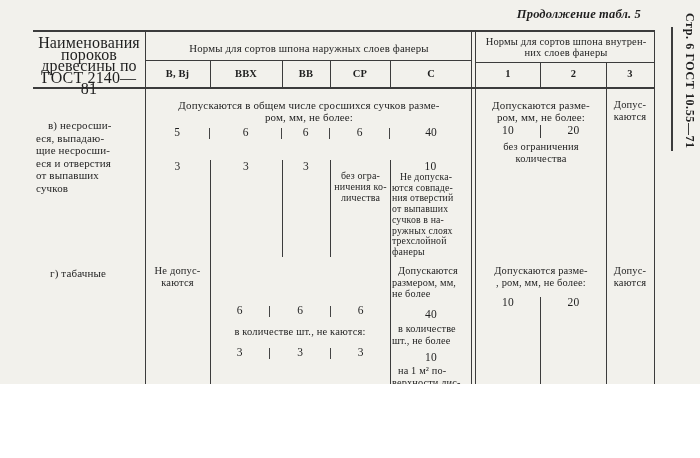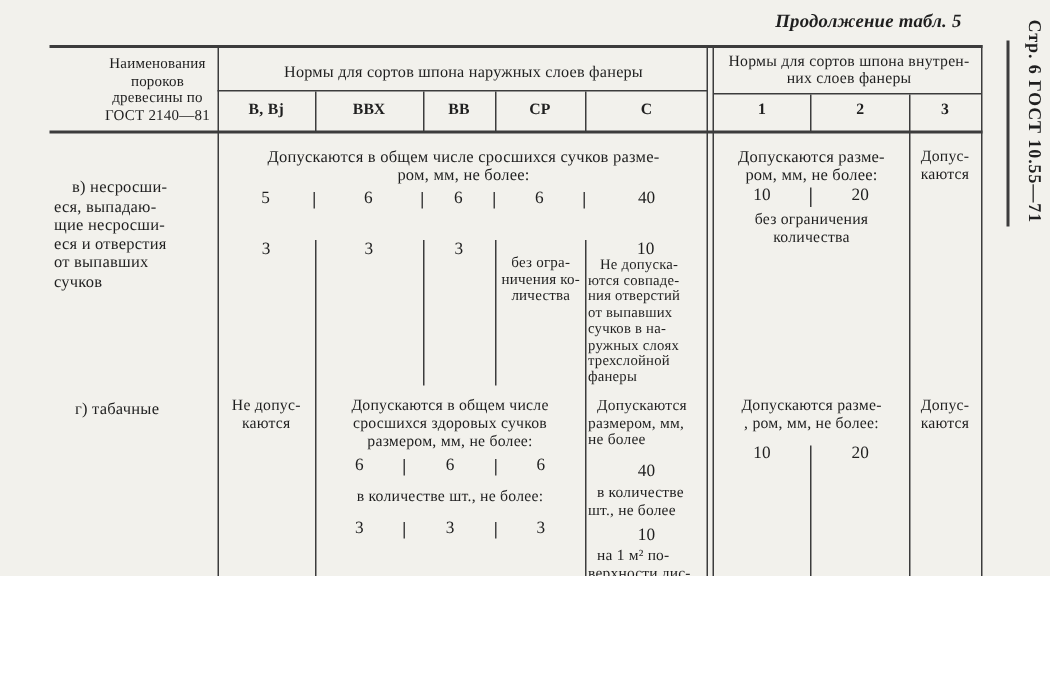--- a/index.html
+++ b/index.html
@@ -47,21 +47,21 @@
   <div class="ln" style="left:330px;top:160px;width:1px;height:97px;"></div>
   <div class="ln" style="left:390px;top:160px;width:1px;height:273px;"></div>
   <div class="ln" style="left:471px;top:30px;width:1px;height:403px;"></div>
   <div class="ln" style="left:475px;top:30px;width:1px;height:403px;"></div>
   <div class="ln" style="left:540px;top:63px;width:1px;height:25px;"></div>
   <div class="ln" style="left:540px;top:297px;width:1px;height:136px;"></div>
   <div class="ln" style="left:606px;top:63px;width:1px;height:370px;"></div>
   <div class="ln" style="left:654px;top:30px;width:1px;height:403px;"></div>
   <div class="ln" style="left:540px;top:125px;width:1px;height:13px;"></div>
 
-  <div class="t c" style="left:52px;top:37px;width:106px;font-size:10px;line-height:11.5px;">Наименования
+  <div class="t c" style="left:36px;top:37px;width:106px;font-size:16px;line-height:11.5px;">Наименования
 пороков
 древесины по
 ГОСТ 2140—81</div>
   <div class="t c" style="left:478px;top:36px;width:176px;font-size:10.5px;line-height:11px;">Нормы для сортов шпона внутрен-
 них слоев фанеры</div>
   <div class="t c" style="left:146px;top:42px;width:326px;font-size:10.8px;">Нормы для сортов шпона наружных слоев фанеры</div>
 
   <div class="t c gradehead" style="left:145px;top:68px;width:65px;">В, Вj</div>
   <div class="t c gradehead" style="left:210px;top:68px;width:72px;">ВВХ</div>
   <div class="t c gradehead" style="left:282px;top:68px;width:48px;">ВВ</div>
@@ -114,33 +114,30 @@
   <div class="t c" style="left:476px;top:124px;width:64px;font-size:11.5px;">10</div>
   <div class="t c" style="left:541px;top:124px;width:65px;font-size:11.5px;">20</div>
   <div class="t c" style="left:477px;top:141px;width:128px;font-size:10.5px;">без ограничения
 количества</div>
   <div class="t c" style="left:606px;top:99px;width:48px;font-size:10.5px;">Допус-
 каются</div>
 
   <div class="t" style="left:36px;top:267px;width:106px;text-indent:14px;">г) табачные</div>
   <div class="t c" style="left:146px;top:265px;width:63px;font-size:10.5px;">Не допус-
 каются</div>
-  <div class="t c" style="left:211px;top:265px;width:178px;font-size:10.5px;">Допускаются в общем числе
-сросшихся здоровых сучков
-размером, мм, не более:</div>
 
   <div class="numrow" style="left:210px;top:304px;width:180px;">
     <div class="cell" style="width:59px;">6</div>
     <div class="tick"></div>
     <div class="cell" style="width:60px;">6</div>
     <div class="tick"></div>
     <div class="cell" style="width:59px;">6</div>
   </div>
 
-  <div class="t c" style="left:210px;top:326px;width:180px;font-size:10.5px;">в количестве шт., не более:</div>
+  <div class="t c" style="left:210px;top:326px;width:180px;font-size:10.5px;">в количестве шт., не каются:</div>
 
   <div class="numrow" style="left:210px;top:346px;width:180px;">
     <div class="cell" style="width:59px;">3</div>
     <div class="tick"></div>
     <div class="cell" style="width:60px;">3</div>
     <div class="tick"></div>
     <div class="cell" style="width:59px;">3</div>
   </div>
 
 

